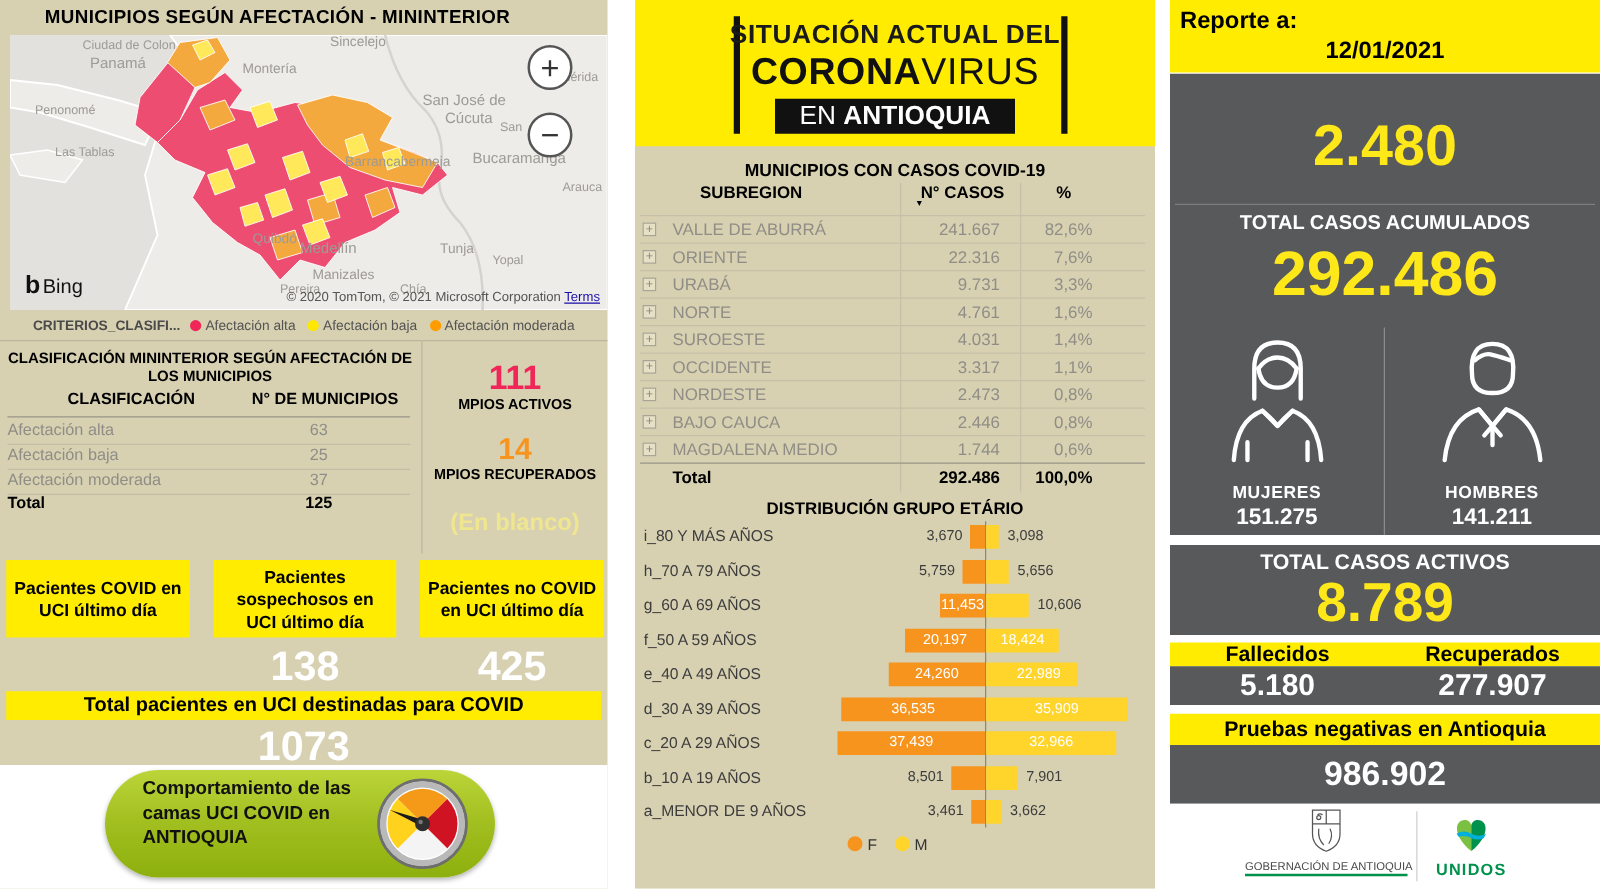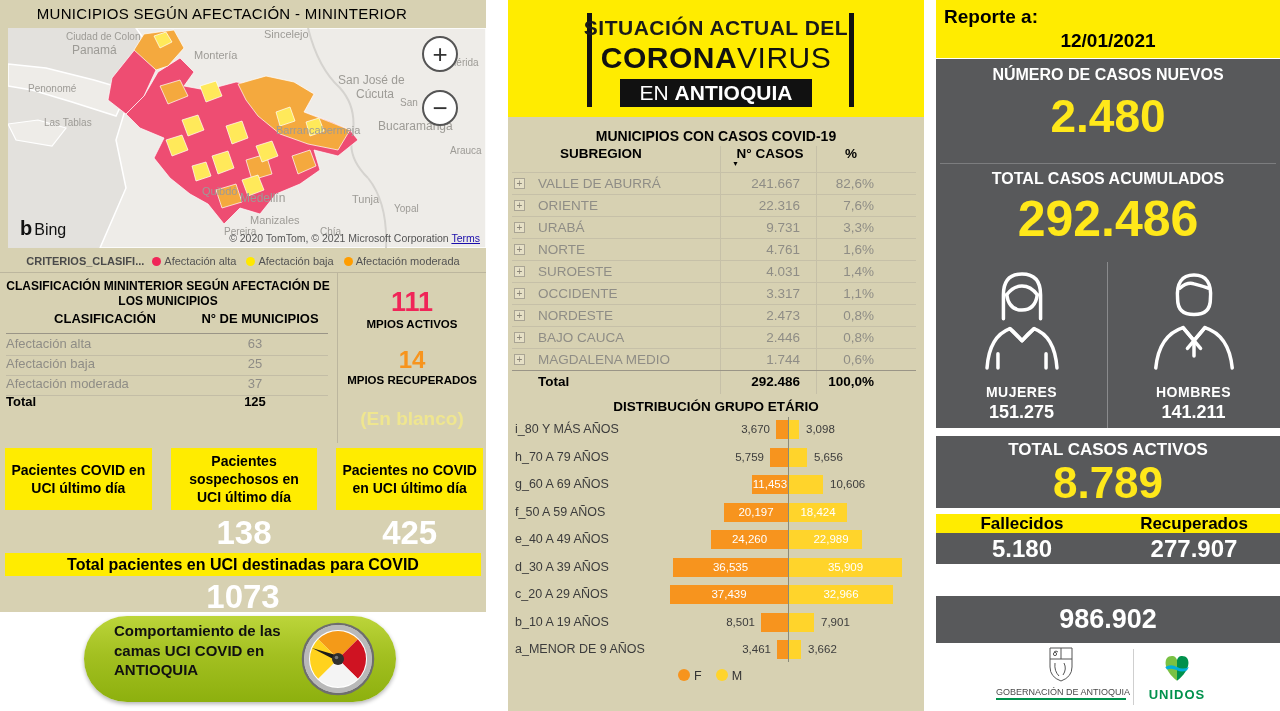--- a/index.html
+++ b/index.html
@@ -4,21 +4,21 @@
 <style>
   html,body{margin:0;padding:0}
   body{width:1280px;height:711px;position:relative;background:#fff;overflow:hidden;
        font-family:"Liberation Sans",sans-serif;color:#222}
   .col{position:absolute;top:0;height:711px}
 
   
   #left{left:0;width:486px;background:#d7d1b2}
   #left-white{position:absolute;left:0;top:612px;width:486px;height:99px;background:#fff}
   #left-title{position:absolute;left:0;top:5px;width:444px;text-align:center;
-              font-size:15px;font-weight:normal;color:#000;letter-spacing:.3px}
+              font-size:15px;font-weight:bold;color:#000;letter-spacing:.3px}
   #map{position:absolute;left:8px;top:28px;width:478px;height:220px;background:#e6e4e0;overflow:hidden}
   .maplabel{position:absolute;color:#9d9b96;white-space:nowrap;line-height:1}
   #bing-logo{position:absolute;left:12px;bottom:8px;font-size:16px;color:#111;font-weight:400}
   #bing-logo b{font-size:20px;font-weight:700;margin-right:2px}
   #map-copy{position:absolute;right:6px;bottom:4px;font-size:10.5px;color:#555}
   #map-copy a{color:#1a0dab;text-decoration:underline}
   .zoombtn{position:absolute;left:414px;width:36px;height:36px;border-radius:50%;background:#fff;
            border:2px solid #555;color:#333;font-size:26px;line-height:32px;text-align:center;
            font-weight:400;cursor:pointer;box-sizing:border-box}
   #zoom-in{top:8px}#zoom-out{top:62px}
@@ -425,21 +425,20 @@
     </div>
 </div>
 
 <div id="right" class="col">
   <div id="r-yellow-top" class="rblock">
     <div id="r-reporte">Reporte a:</div>
     <div id="r-date">12/01/2021</div>
   </div>
 
   <div id="r-dark-main" class="rblock">
-    <div id="r-nuevos-label" class="r-label">NÚMERO DE CASOS NUEVOS</div>
     <div id="r-nuevos-val">2.480</div>
     <div id="r-sep1"></div>
     <div id="r-acum-label" class="r-label">TOTAL CASOS ACUMULADOS</div>
     <div id="r-acum-val">292.486</div>
     <div id="gender-divider"></div>
 
     <div id="gh-f" class="gender-half">
       <svg width="110" height="118" viewBox="0 0 100 108">
         <g fill="none" stroke="#ffffff" stroke-width="3.2" stroke-linecap="round" stroke-linejoin="round">
           <path d="M33,52 L33,30 Q33,11 50,11 Q67,11 67,30 L67,52"></path>
@@ -476,20 +475,21 @@
 
   <div id="r-fr-yellow" class="rblock">
     <div class="half-l fr-label">Fallecidos</div>
     <div class="half-r fr-label">Recuperados</div>
   </div>
   <div id="r-fr-dark" class="rblock">
     <div class="half-l fr-val">5.180</div>
     <div class="half-r fr-val">277.907</div>
   </div>
 
+  <div id="r-pruebas-yellow" class="rblock">Pruebas negativas en Antioquia</div>
   <div id="r-pruebas-dark" class="rblock">
     <div id="r-pruebas-val">986.902</div>
   </div>
 
   <div id="r-logos" class="rblock">
     <div id="gob-logo">
       <svg width="30" height="38" viewBox="0 0 30 38">
         <g fill="none" stroke="#555" stroke-width="1">
           <path d="M4,3 L26,3 L26,22 Q26,32 15,36 Q4,32 4,22 Z"></path>
           <path d="M4,14 L26,14 M15,14 L15,3"></path>

